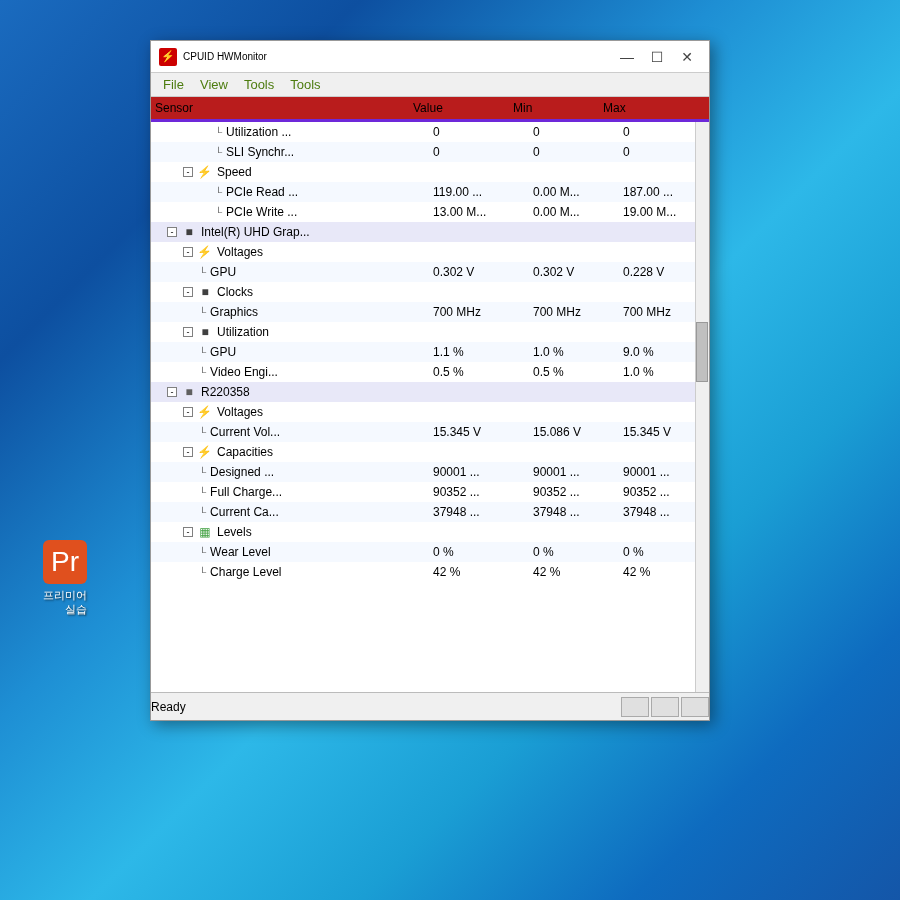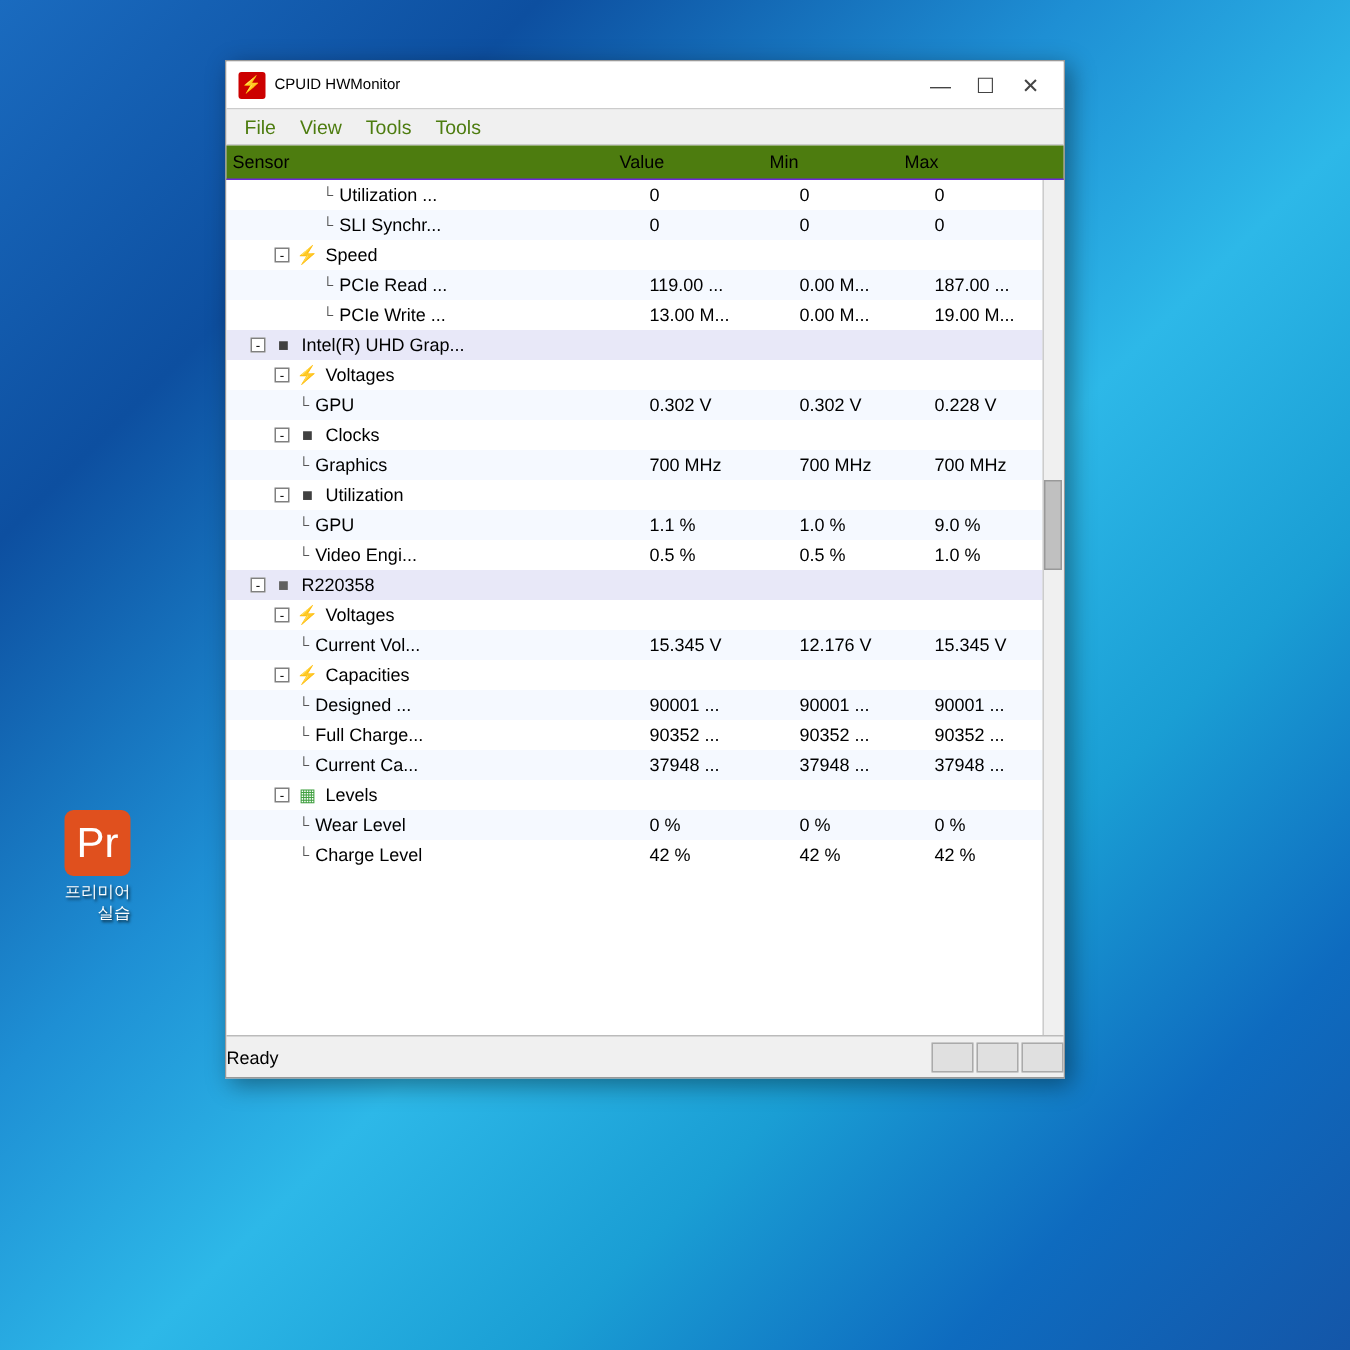--- a/index.html
+++ b/index.html
@@ -114,22 +114,22 @@
       padding: 2px 8px;
       font-size: 13px;
       cursor: pointer;
       color: #4d7c0f;
     }
 
     
     .table-header {
       display: grid;
       grid-template-columns: 1fr 100px 90px 90px 20px;
-      background: #4d7c0f;
-      border-bottom: 1px solid #6d28d9;
+      background: #b91c1c;
+      border-bottom: 3px solid #6d28d9;
       padding: 2px 0;
     }
     .th-cell {
       font-size: 12px;
       padding: 2px 4px;
       color: #000;
       font-weight: normal;
     }
 
     
@@ -439,21 +439,21 @@
         <div class="cell"></div>
         <div class="cell"></div>
       </div>
 
       <div class="table-row">
         <div class="cell cell-label indent-3">
           <span class="tree-icon">└</span>
           <span>Current Vol...</span>
         </div>
         <div class="cell">15.345 V</div>
-        <div class="cell">12.176 V</div>
+        <div class="cell">15.086 V</div>
         <div class="cell">15.345 V</div>
       </div>
 
       <div class="table-row">
         <div class="cell cell-label indent-2">
           <span class="collapse-btn">-</span>
           <span class="section-icon icon-cap">⚡</span>
           <span>Capacities</span>
         </div>
         <div class="cell"></div>

